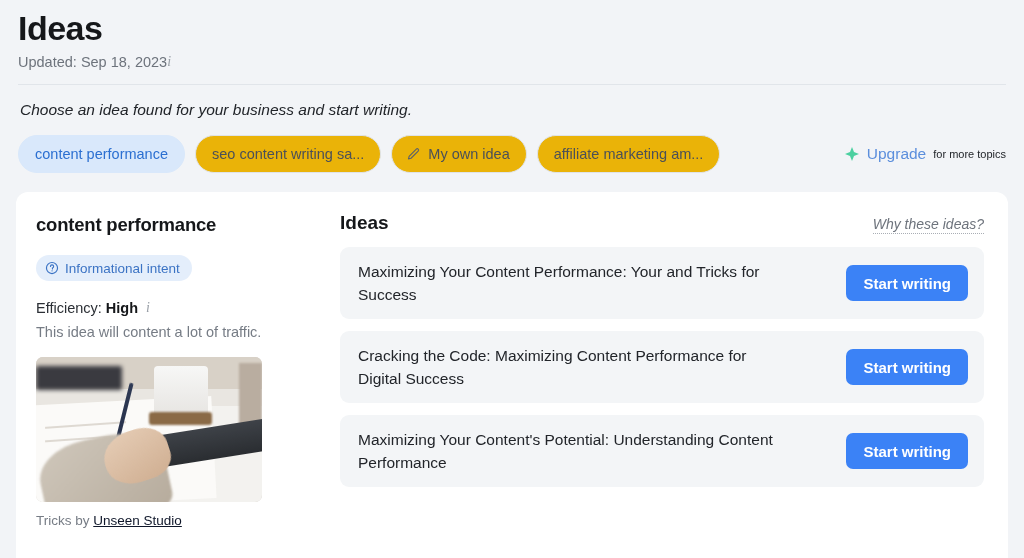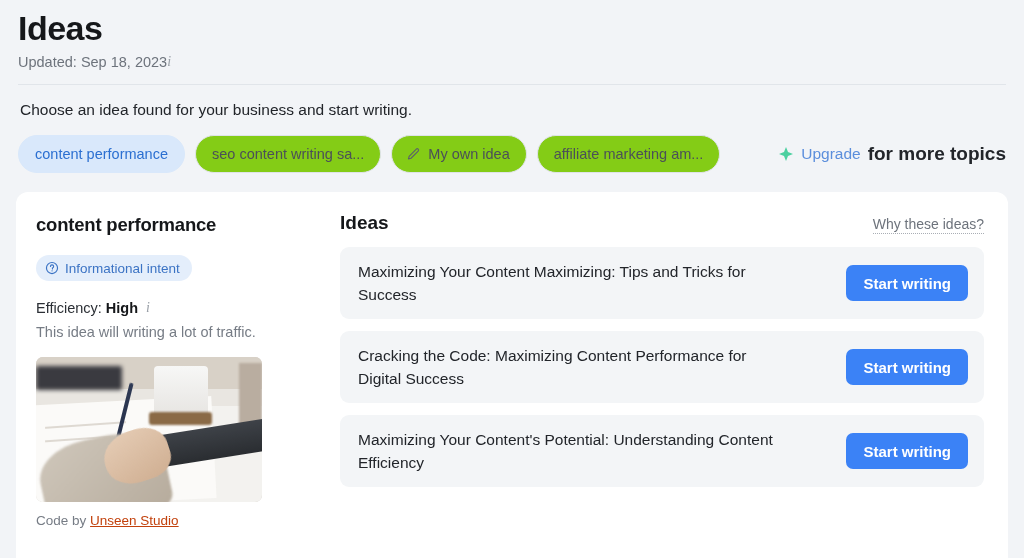--- a/index.html
+++ b/index.html
@@ -27,46 +27,46 @@
     font-family: "Liberation Serif", serif;
     font-style: italic; font-size: 14px; color: #9aa0a8;
     line-height: 14px; cursor: pointer; user-select: none;
   }
   .divider {
     margin: 13px 18px 0 18px; height: 1px; background: #e1e5ea;
   }
 
   
   .subtitle {
-    margin: 16px 0 0 20px; font-size: 15.5px; color: #22252a;
+    margin: 16px 0 0 20px; font-size: 15.5px; color: #22252a; font-style: italic;
   }
   .chips-row {
     display: flex; align-items: center;
     margin: 16px 0 0 18px; height: 38px; gap: 10px;
   }
   .chip {
     height: 38px; display: inline-flex; align-items: center;
     padding: 0 16px; border-radius: 19px;
     font-size: 14.5px; color: #4b5058; white-space: nowrap;
-    background: #84cc16; border: 1px solid #dfe3e8; cursor: pointer;
+    background: #eab308; border: 1px solid #dfe3e8; cursor: pointer;
   }
   .chip.selected {
     background: #d9e8fb; border-color: #d9e8fb; color: #2b6fd1;
   }
   .chip.with-icon { gap: 7px; padding-left: 14px; }
   .pencil-icon { width: 15px; height: 15px; display: block; }
   .upgrade-wrap {
     display: flex; align-items: center; gap: 7px;
     margin-left: auto; margin-right: 18px; cursor: pointer;
   }
   .sparkle-icon { width: 16px; height: 16px; display: block; }
   .upgrade-link {
     font-size: 15.5px; color: #5b8edc;
   }
-  .upgrade-tail { font-size: 19px; color: #22252a; font-weight: bold; }
+  .upgrade-tail { font-size: 11px; color: #22252a; }
 
   
   .card {
     position: absolute; left: 16px; top: 192px;
     width: 992px; height: 380px;
     background: #ffffff; border-radius: 12px 12px 0 0;
     display: flex;
   }
 
   
@@ -138,31 +138,31 @@
   .ph-pen {
     position: absolute; left: 38%; top: 17%; width: 4px; height: 44%;
     background: linear-gradient(#2f3a55, #26304a);
     transform: rotate(14deg); border-radius: 2px; filter: blur(0.3px);
   }
   .ph-chair {
     position: absolute; right: 0; top: 4%; width: 10%; height: 48%;
     background: #b9ada0; filter: blur(1.2px);
   }
   .credit { margin-top: 11px; font-size: 13.5px; color: #767c85; }
-  .credit a { color: #c2410c; text-decoration: underline; cursor: pointer; }
+  .credit a { color: #0f172a; text-decoration: underline; cursor: pointer; }
 
   
   .right-col { flex: 1; padding: 20px 24px 0 18px; }
   .ideas-head {
     display: flex; align-items: baseline; justify-content: space-between;
   }
   .ideas-title { font-size: 19px; font-weight: 700; color: #15171a; }
   .why-link {
     font-size: 14px; color: #6d737c; cursor: pointer;
-    border-bottom: 1px dotted #a9aeb5; padding-bottom: 1px;
+    border-bottom: 1px dotted #a9aeb5; padding-bottom: 1px; font-style: italic;
   }
   .idea-list { margin-top: 13px; display: flex; flex-direction: column; gap: 12px; }
   .idea-card {
     background: #f3f5f7; border-radius: 9px;
     height: 72px; padding: 0 16px 0 18px;
     display: flex; align-items: center; justify-content: space-between; gap: 16px;
   }
   .idea-text {
     font-size: 15.5px; line-height: 23px; color: #22252a; max-width: 430px;
   }
@@ -228,59 +228,59 @@
         <span>Informational intent</span>
       </div>
 
       <div class="eff-row">
         <span class="eff-label">
           <span>Efficiency:</span>
           <b>High</b>
         </span>
         <span class="info-i">i</span>
       </div>
-      <div class="eff-note">This idea will writing a lot of traffic.</div>
+      <div class="eff-note">This idea will content a lot of traffic.</div>
 
       <div class="photo">
         <div class="ph-bg"></div>
         <div class="ph-chair"></div>
         <div class="ph-darkband"></div>
         <div class="ph-paper"></div>
         <div class="ph-line1"></div>
         <div class="ph-line2"></div>
         <div class="ph-mug"></div>
         <div class="ph-mug-base"></div>
         <div class="ph-tablet"></div>
         <div class="ph-pen"></div>
         <div class="ph-sleeve"></div>
         <div class="ph-hand"></div>
       </div>
 
       <div class="credit">
-        <span>Code by</span>
+        <span>Tricks by</span>
         <a>Unseen Studio</a>
       </div>
     </div>
 
     <div class="right-col">
       <div class="ideas-head">
         <div class="ideas-title">Ideas</div>
         <div class="why-link">Why these ideas?</div>
       </div>
 
       <div class="idea-list">
         <div class="idea-card">
-          <div class="idea-text">Maximizing Your Content Maximizing: Tips and Tricks for Success</div>
+          <div class="idea-text">Maximizing Your Content Performance: Your and Tricks for Success</div>
           <button class="start-btn">Start writing</button>
         </div>
         <div class="idea-card">
           <div class="idea-text">Cracking the Code: Maximizing Content Performance for Digital Success</div>
           <button class="start-btn">Start writing</button>
         </div>
         <div class="idea-card">
-          <div class="idea-text">Maximizing Your Content's Potential: Understanding Content Efficiency</div>
+          <div class="idea-text">Maximizing Your Content's Potential: Understanding Content Performance</div>
           <button class="start-btn">Start writing</button>
         </div>
       </div>
     </div>
 
   </div>
 </div>
 
 </body></html>

